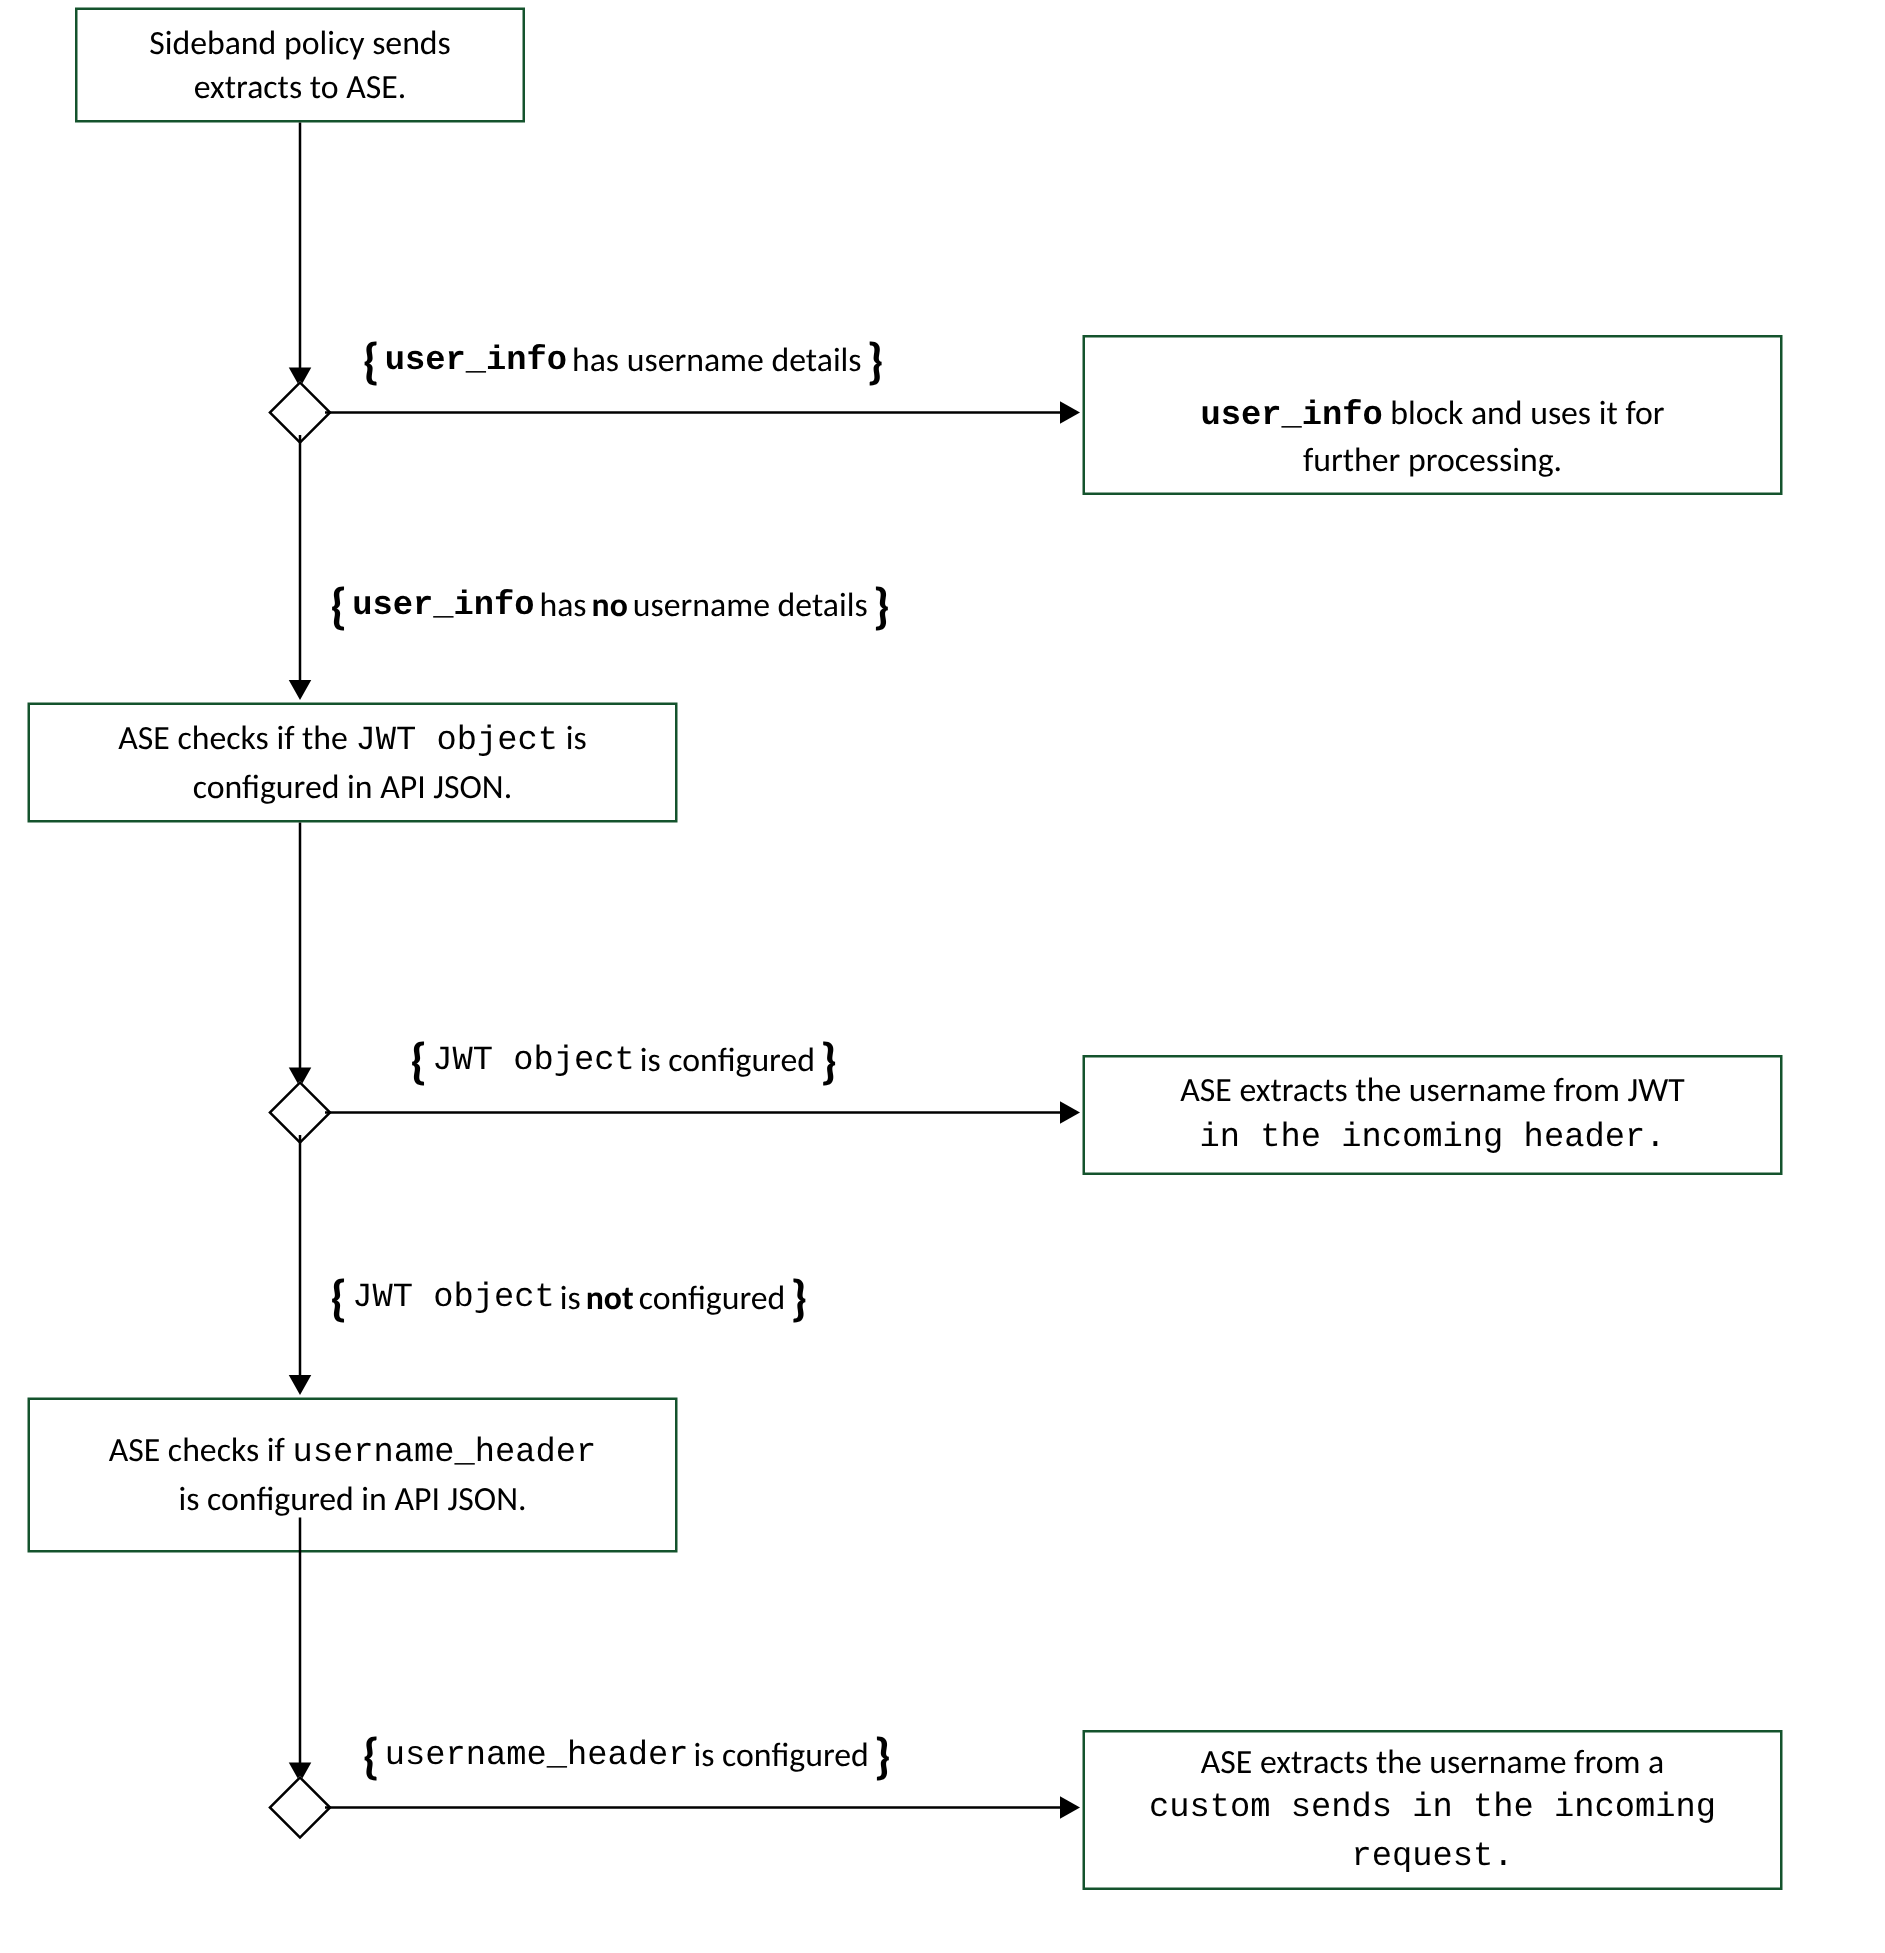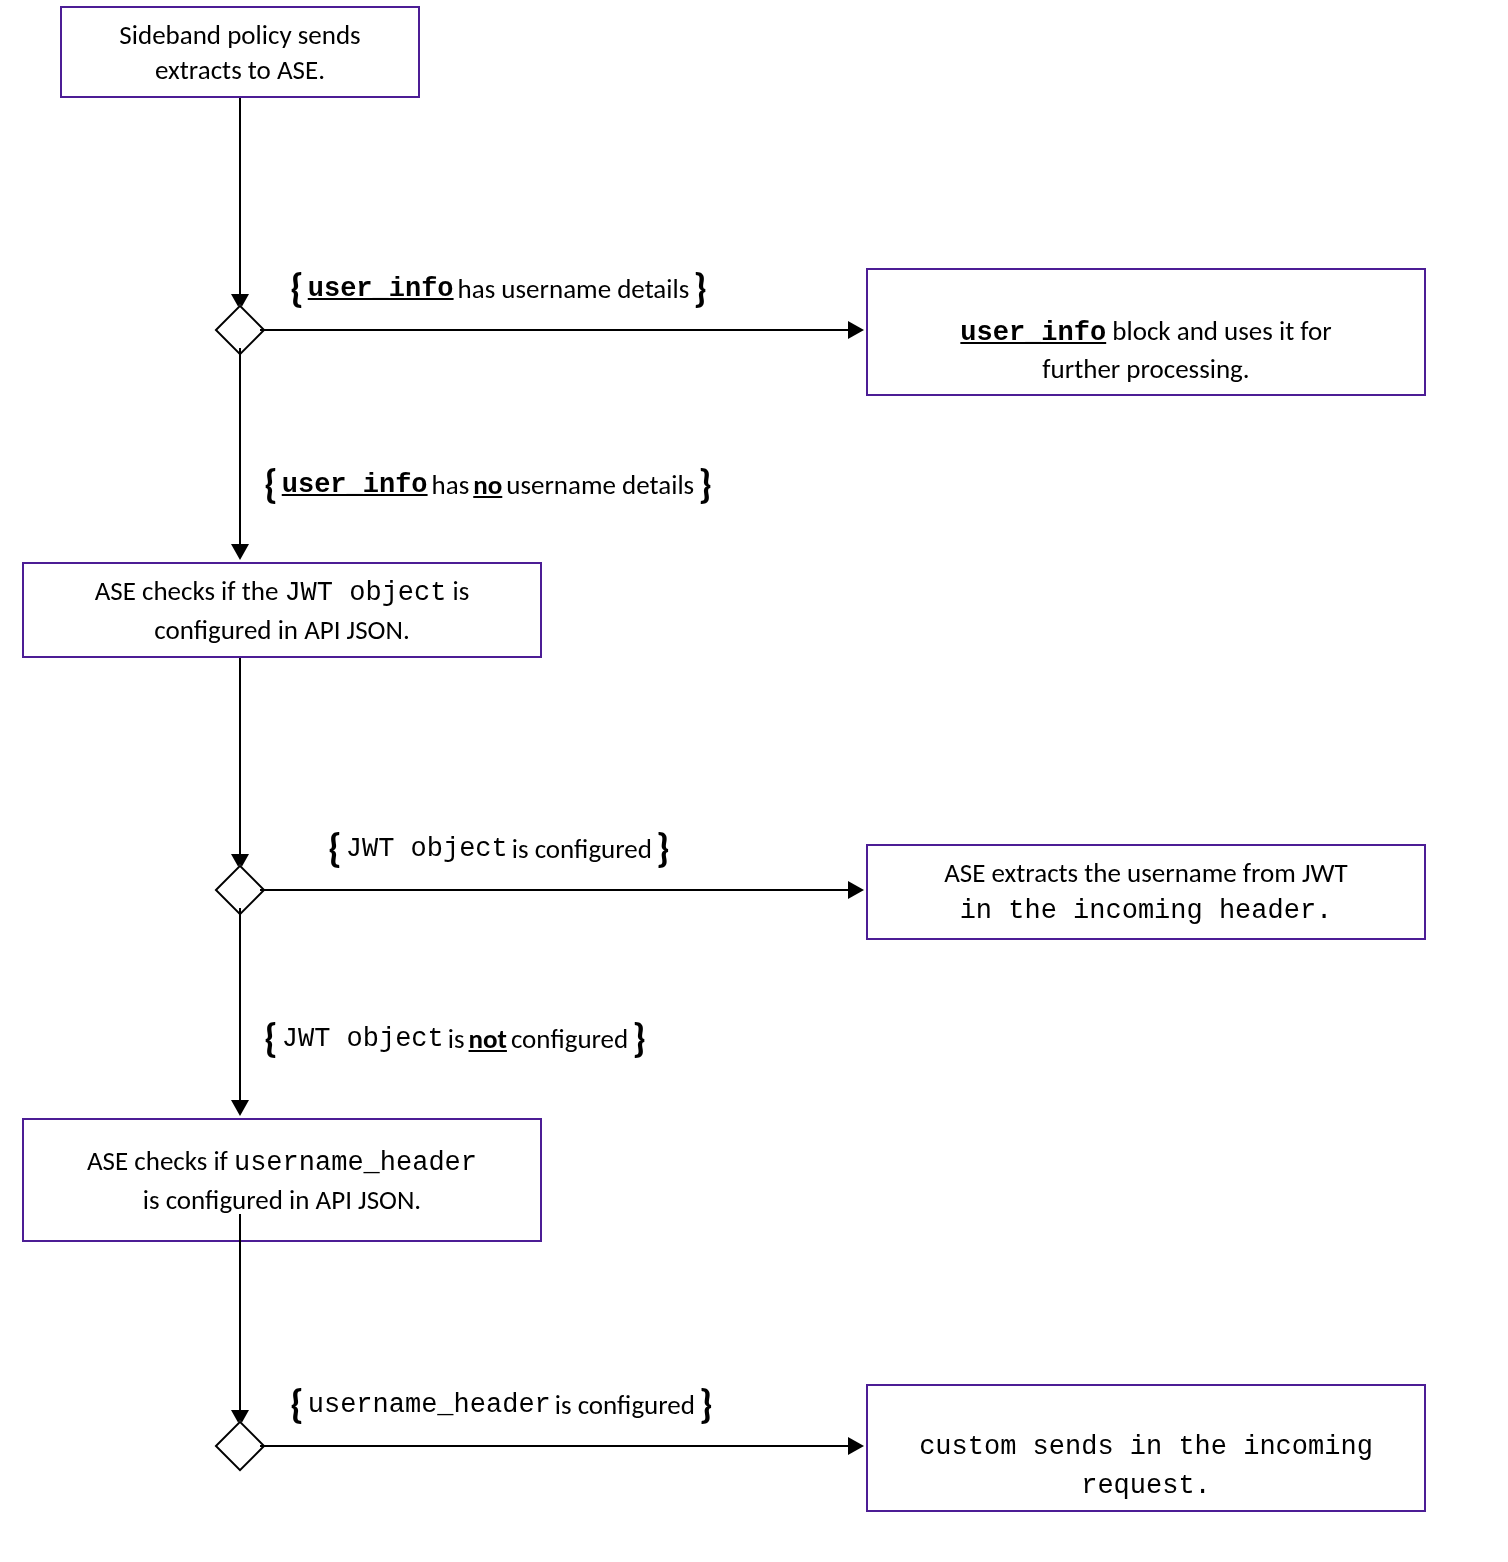--- a/index.html
+++ b/index.html
@@ -7,32 +7,32 @@
     margin: 0;
     padding: 0;
     background: #ffffff;
     font-family: Calibri, Arial, sans-serif;
     width: 1508px;
     height: 1562px;
     position: relative;
   }
   .box {
     position: absolute;
-    border: 2px solid #4c1d95;
+    border: 2px solid #14532d;
     background: #fff;
     display: flex;
     align-items: center;
     justify-content: center;
     text-align: center;
     padding: 10px 14px;
     font-size: 27px;
     line-height: 1.3;
   }
   .mono { font-family: "Courier New", Courier, monospace; }
-  .bold { font-weight: bold; text-decoration: underline; }
+  .bold { font-weight: bold; }
   .diamond {
     position: absolute;
     width: 36px;
     height: 36px;
     background: #fff;
     border: 2px solid #000;
     transform: rotate(45deg);
   }
   .arrow-line-v {
     position: absolute;
@@ -171,17 +171,17 @@
 
 <div class="cond-label" style="left:290px; top:1388px;">
   <span class="brace">{</span>
   <span class="mono">username_header</span>
   <span>  is configured</span>
   <span class="brace">}</span>
 </div>
 
 <div class="box" style="left:866px; top:1384px; width:560px; height:128px;">
   <div>
-    <br>
+    <span>ASE extracts the username from a</span><br>
     <span class="mono">custom sends in the incoming</span><br>
     <span class="mono">request.</span>
   </div>
 </div>
 
 </body></html>

